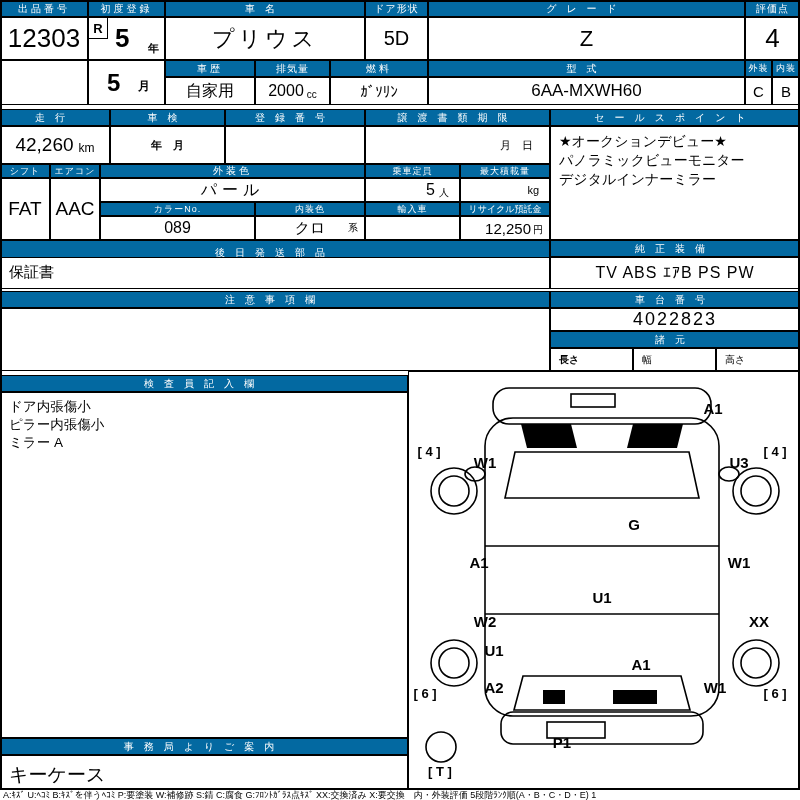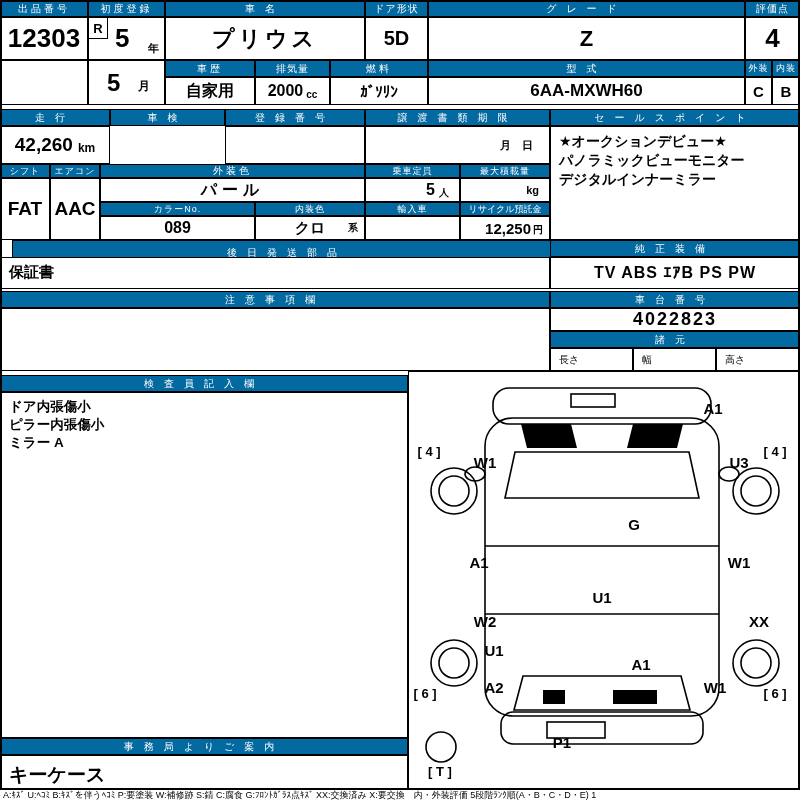--- a/index.html
+++ b/index.html
@@ -6,24 +6,24 @@
   body{background:#fff}
   .sheet{position:relative;width:800px;height:800px;background:#fff;color:#000;
          font-family:"Liberation Sans","DejaVu Sans",sans-serif;overflow:hidden}
   .frame{position:absolute;left:0;top:0;width:800px;height:790px;border:2px solid #000;pointer-events:none;z-index:5}
   .cell{position:absolute;background:#fff;border:1px solid #000}
   .hd{position:absolute;background:#0369a1;color:#fff;border:1px solid #000;display:flex;align-items:center;
       justify-content:center;font-size:10px;letter-spacing:3px;white-space:nowrap;overflow:hidden}
   .hd.wide{letter-spacing:10px}
   .hd.tight{letter-spacing:1px}
   .hd.xs{font-size:9px;letter-spacing:1px}
-  .val{display:flex;align-items:center;justify-content:center;font-weight:bold;white-space:nowrap}
+  .val{display:flex;align-items:center;justify-content:center;font-weight:normal;white-space:nowrap}
   .left{justify-content:flex-start;padding-left:8px}
   .right{justify-content:flex-end;padding-right:10px}
-  .lines{font-weight:bold;padding:5px 8px}
+  .lines{font-weight:normal;padding:5px 8px}
   .lines div{line-height:19px;font-size:14px}
   .insp div{line-height:18px;font-size:13.5px}
   .legend{position:absolute;left:3px;top:790px;width:794px;height:10px;font-size:9px;line-height:10px;white-space:nowrap}
 </style>
 </head>
 <body>
 
 <div class="sheet">
   <div class="frame"></div>
 
@@ -74,20 +74,21 @@
   <div class="cell val" style="left:745px;top:77px;width:27px;height:28px;font-size:15px">C</div>
   <div class="cell val" style="left:772px;top:77px;width:28px;height:28px;font-size:15px">B</div>
 
   <div class="hd wide" style="left:0;top:109px;width:110px;height:17px">走行</div>
   <div class="cell val" style="left:0;top:126px;width:110px;height:38px">
     <span style="font-size:19px">42,260</span>
     <span style="font-size:12px;margin-left:5px;margin-top:5px">km</span>
   </div>
 
   <div class="hd wide" style="left:110px;top:109px;width:115px;height:17px">車検</div>
+  <div class="cell val" style="left:110px;top:126px;width:115px;height:38px;font-size:11px;font-weight:bold">年　月</div>
 
   <div class="hd wide" style="left:225px;top:109px;width:140px;height:17px">登録番号</div>
   <div class="cell" style="left:225px;top:126px;width:140px;height:38px"></div>
 
   <div class="hd wide" style="left:365px;top:109px;width:185px;height:17px">譲渡書類期限</div>
   <div class="cell val right" style="left:365px;top:126px;width:185px;height:38px;font-size:11px;padding-right:16px">月　日</div>
 
   <div class="hd wide" style="left:550px;top:109px;width:250px;height:17px">セールスポイント</div>
   <div class="cell lines" style="left:550px;top:126px;width:250px;height:114px">
     <div>★オークションデビュー★</div>
@@ -123,34 +124,34 @@
 
   <div class="hd xs" style="left:365px;top:202px;width:95px;height:14px">輸入車</div>
   <div class="cell" style="left:365px;top:216px;width:95px;height:24px"></div>
 
   <div class="hd xs" style="left:460px;top:202px;width:90px;height:14px;letter-spacing:0">リサイクル預託金</div>
   <div class="cell val right" style="left:460px;top:216px;width:90px;height:24px;padding-right:6px">
     <span style="font-size:15px">12,250</span>
     <span style="font-size:10px;margin-left:2px;margin-top:4px">円</span>
   </div>
 
-  <div class="hd wide" style="left:12px;top:240px;width:550px;height:26px">後日発送部品</div>
+  <div class="hd wide" style="left:0;top:240px;width:550px;height:26px">後日発送部品</div>
   <div class="cell val left" style="left:0;top:257px;width:550px;height:32px;font-size:15px;align-items:flex-start;padding-top:5px">保証書</div>
 
   <div class="hd wide" style="left:550px;top:240px;width:250px;height:17px">純正装備</div>
   <div class="cell val" style="left:550px;top:257px;width:250px;height:32px;font-size:16px;letter-spacing:1px">TV ABS ｴｱB PS PW</div>
 
   <div class="hd wide" style="left:0;top:291px;width:550px;height:17px">注意事項欄</div>
   <div class="cell" style="left:0;top:308px;width:550px;height:63px"></div>
 
   <div class="hd wide" style="left:550px;top:291px;width:250px;height:17px">車台番号</div>
   <div class="cell val" style="left:550px;top:308px;width:250px;height:23px;font-size:18px;letter-spacing:2px">4022823</div>
 
   <div class="hd wide" style="left:550px;top:331px;width:250px;height:17px">諸元</div>
-  <div class="cell val left" style="left:550px;top:348px;width:83px;height:23px;font-size:10px;font-weight:normal">長さ</div>
+  <div class="cell val left" style="left:550px;top:348px;width:83px;height:23px;font-size:10px;font-weight:bold">長さ</div>
   <div class="cell val left" style="left:633px;top:348px;width:83px;height:23px;font-size:10px;font-weight:normal">幅</div>
   <div class="cell val left" style="left:716px;top:348px;width:84px;height:23px;font-size:10px;font-weight:normal">高さ</div>
 
   <div class="hd wide" style="left:0;top:375px;width:408px;height:17px">検査員記入欄</div>
   <div class="cell lines insp" style="left:0;top:392px;width:408px;height:346px">
     <div>ドア内張傷小</div>
     <div>ピラー内張傷小</div>
     <div>ミラー A</div>
   </div>
 

